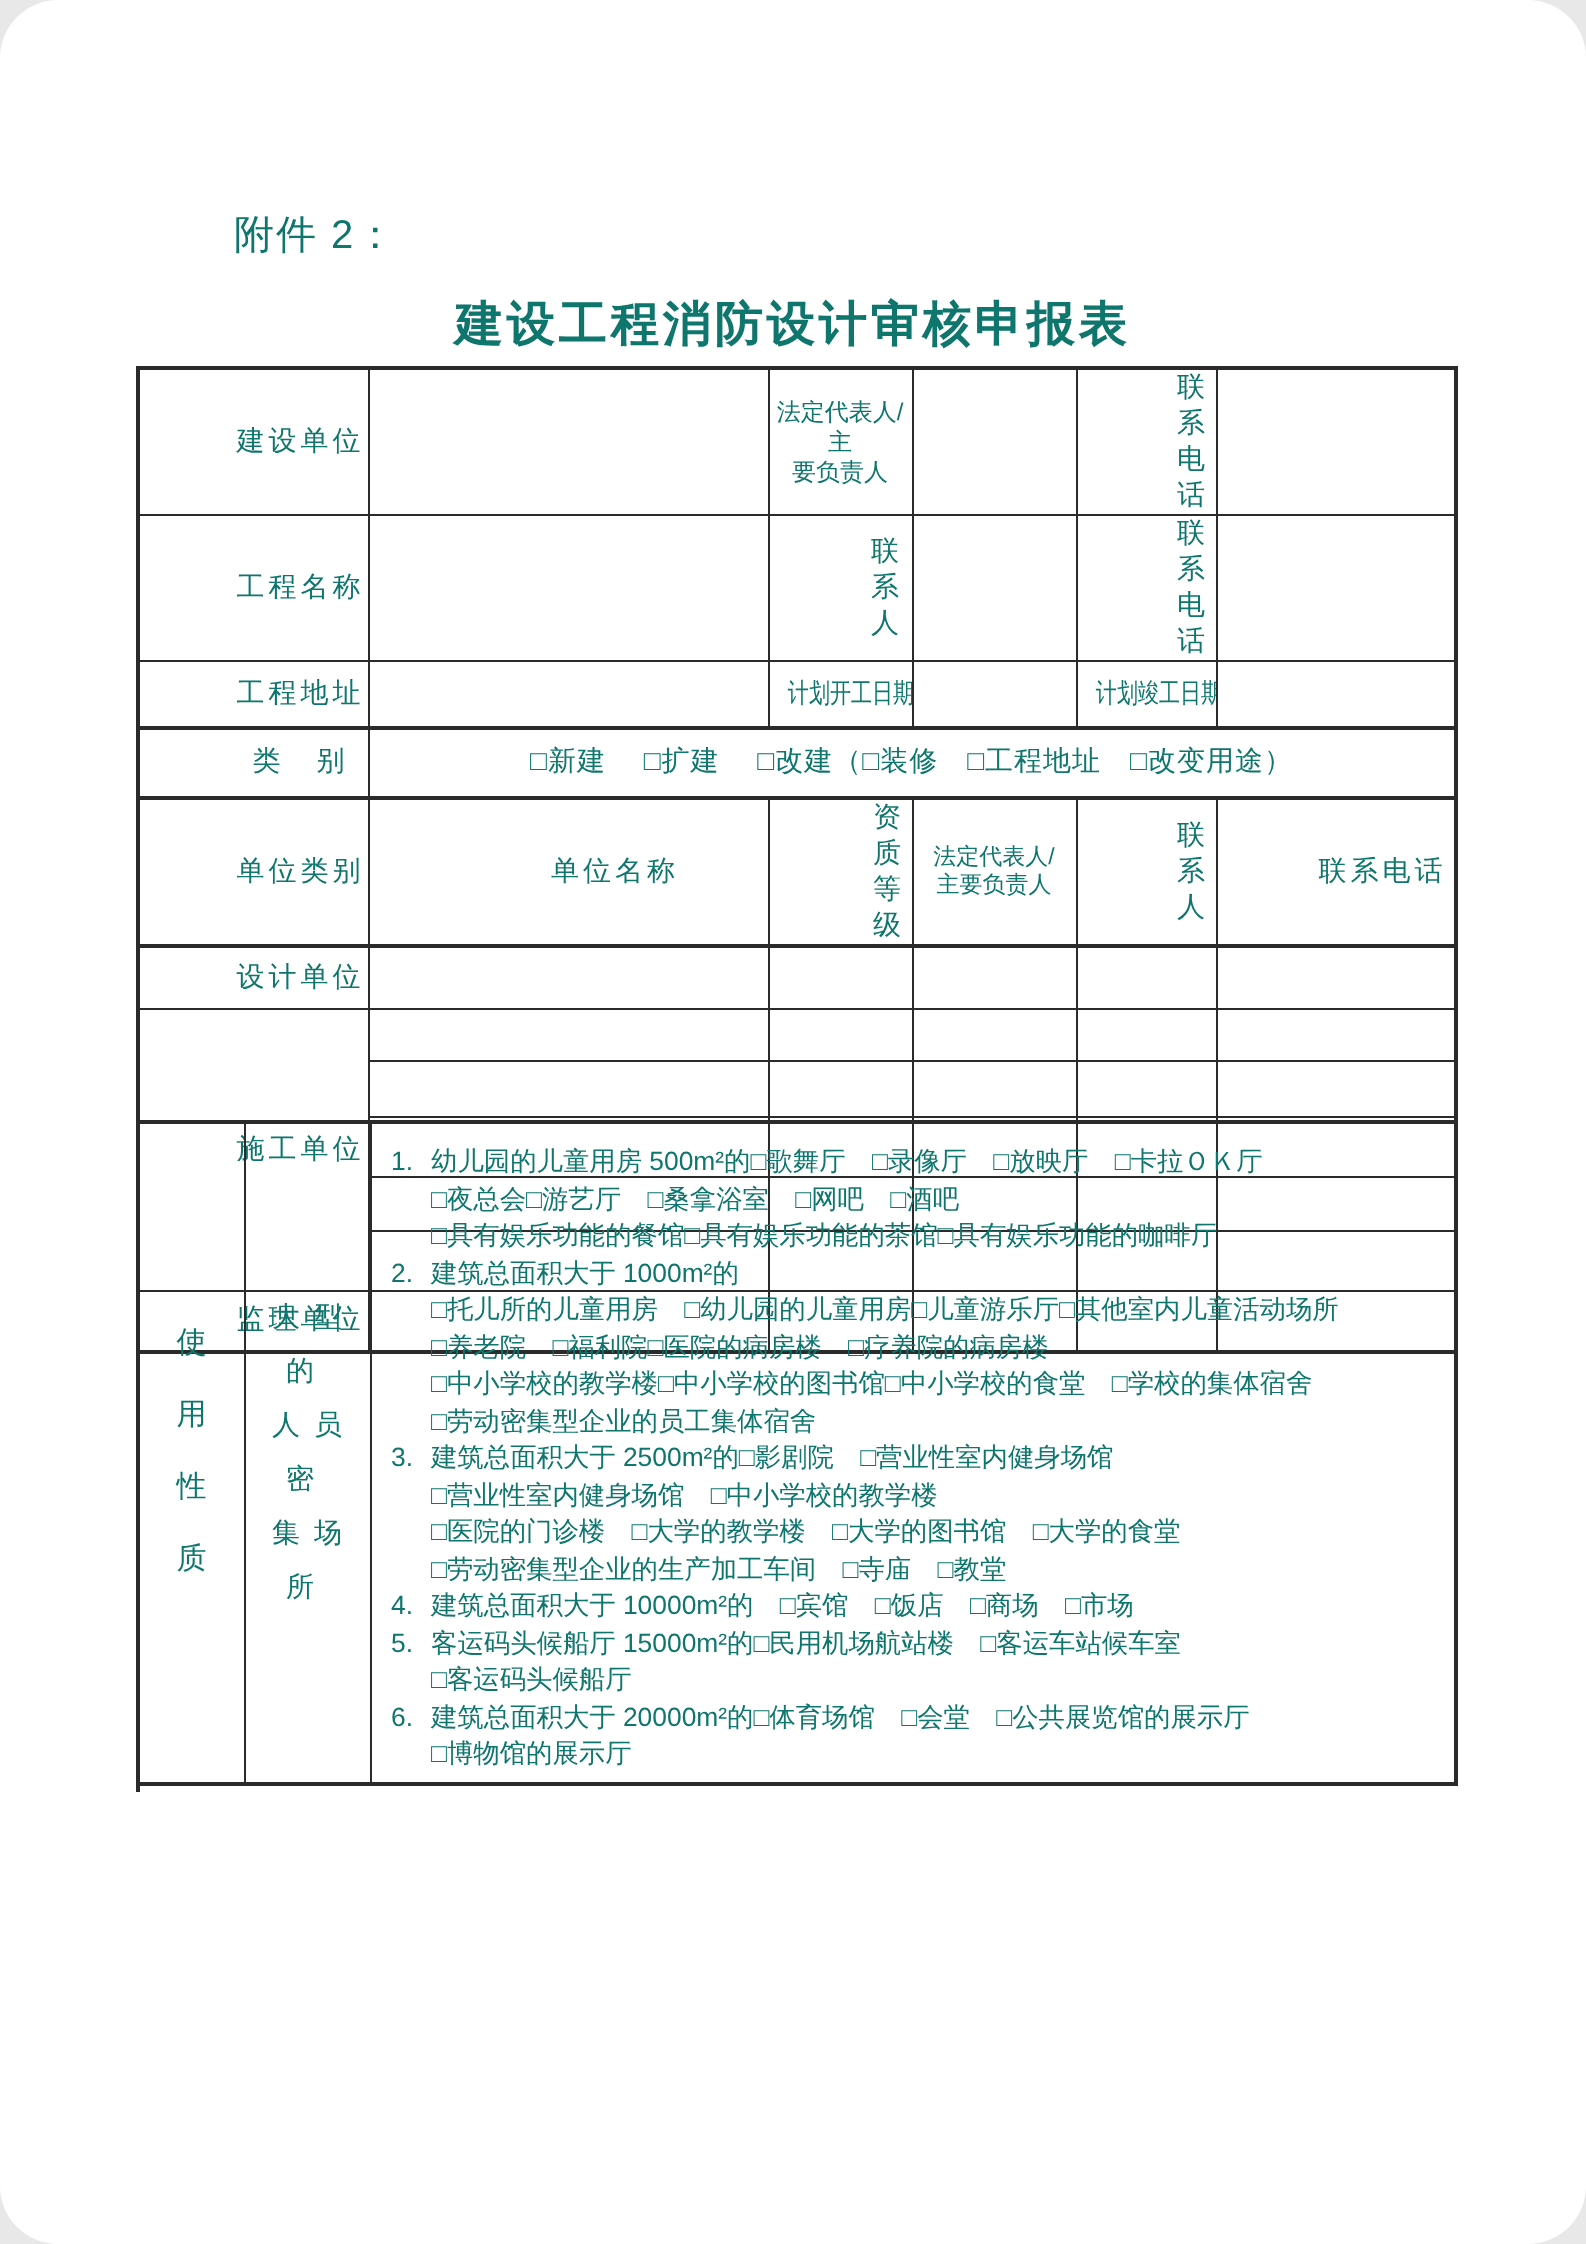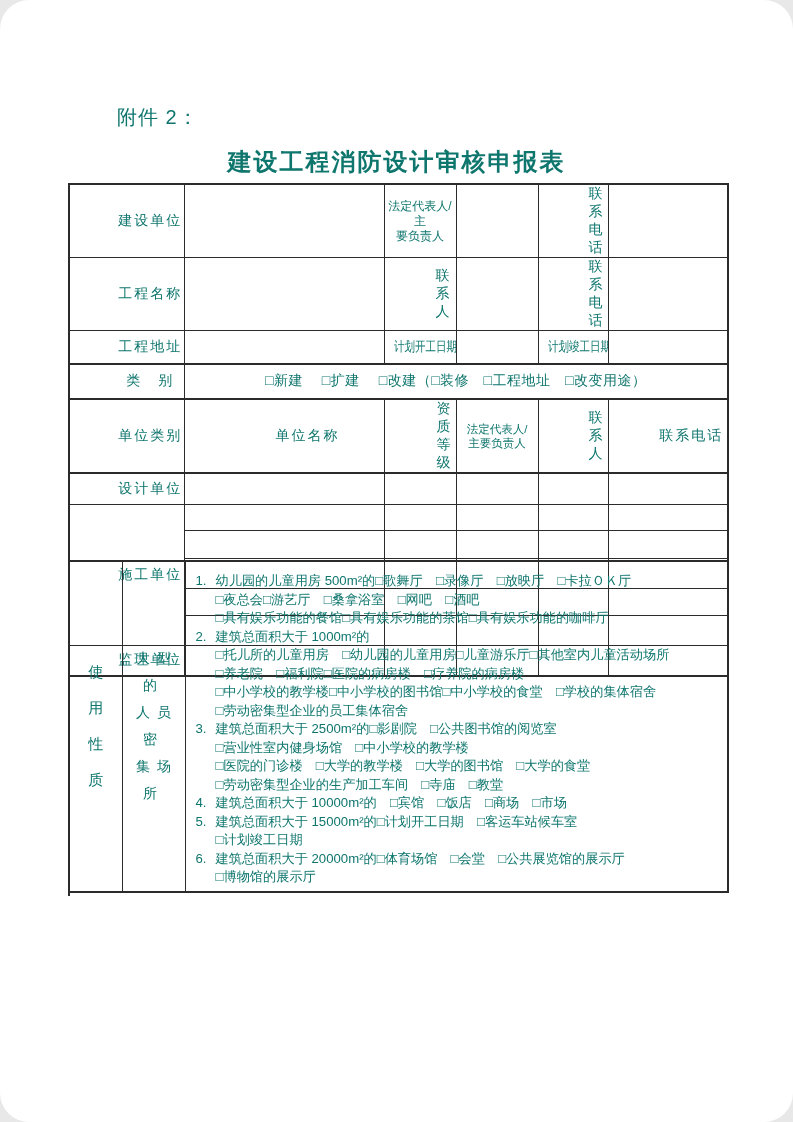--- a/index.html
+++ b/index.html
@@ -246,37 +246,37 @@
             <span>建筑总面积大于 1000m²的</span>
             <span>□托儿所的儿童用房　□幼儿园的儿童用房□儿童游乐厅□其他室内儿童活动场所</span>
             <span>□养老院　□福利院□医院的病房楼　□疗养院的病房楼</span>
             <span>□中小学校的教学楼□中小学校的图书馆□中小学校的食堂　□学校的集体宿舍</span>
             <span>□劳动密集型企业的员工集体宿舍</span>
           </div>
         </div>
         <div class="usage-item">
           <span class="num">3.</span>
           <div class="lines">
-            <span>建筑总面积大于 2500m²的□影剧院　□公共图书馆的阅览室</span>
+            <span>建筑总面积大于 2500m²的□影剧院　□营业性室内健身场馆</span>
             <span>□营业性室内健身场馆　□中小学校的教学楼</span>
             <span>□医院的门诊楼　□大学的教学楼　□大学的图书馆　□大学的食堂</span>
             <span>□劳动密集型企业的生产加工车间　□寺庙　□教堂</span>
           </div>
         </div>
         <div class="usage-item">
           <span class="num">4.</span>
           <div class="lines">
             <span>建筑总面积大于 10000m²的　□宾馆　□饭店　□商场　□市场</span>
           </div>
         </div>
         <div class="usage-item">
           <span class="num">5.</span>
           <div class="lines">
-            <span>建筑总面积大于 15000m²的□计划开工日期　□客运车站候车室</span>
-            <span>□计划竣工日期</span>
+            <span>客运码头候船厅 15000m²的□民用机场航站楼　□客运车站候车室</span>
+            <span>□客运码头候船厅</span>
           </div>
         </div>
         <div class="usage-item">
           <span class="num">6.</span>
           <div class="lines">
             <span>建筑总面积大于 20000m²的□体育场馆　□会堂　□公共展览馆的展示厅</span>
             <span>□博物馆的展示厅</span>
           </div>
         </div>
       </td>

